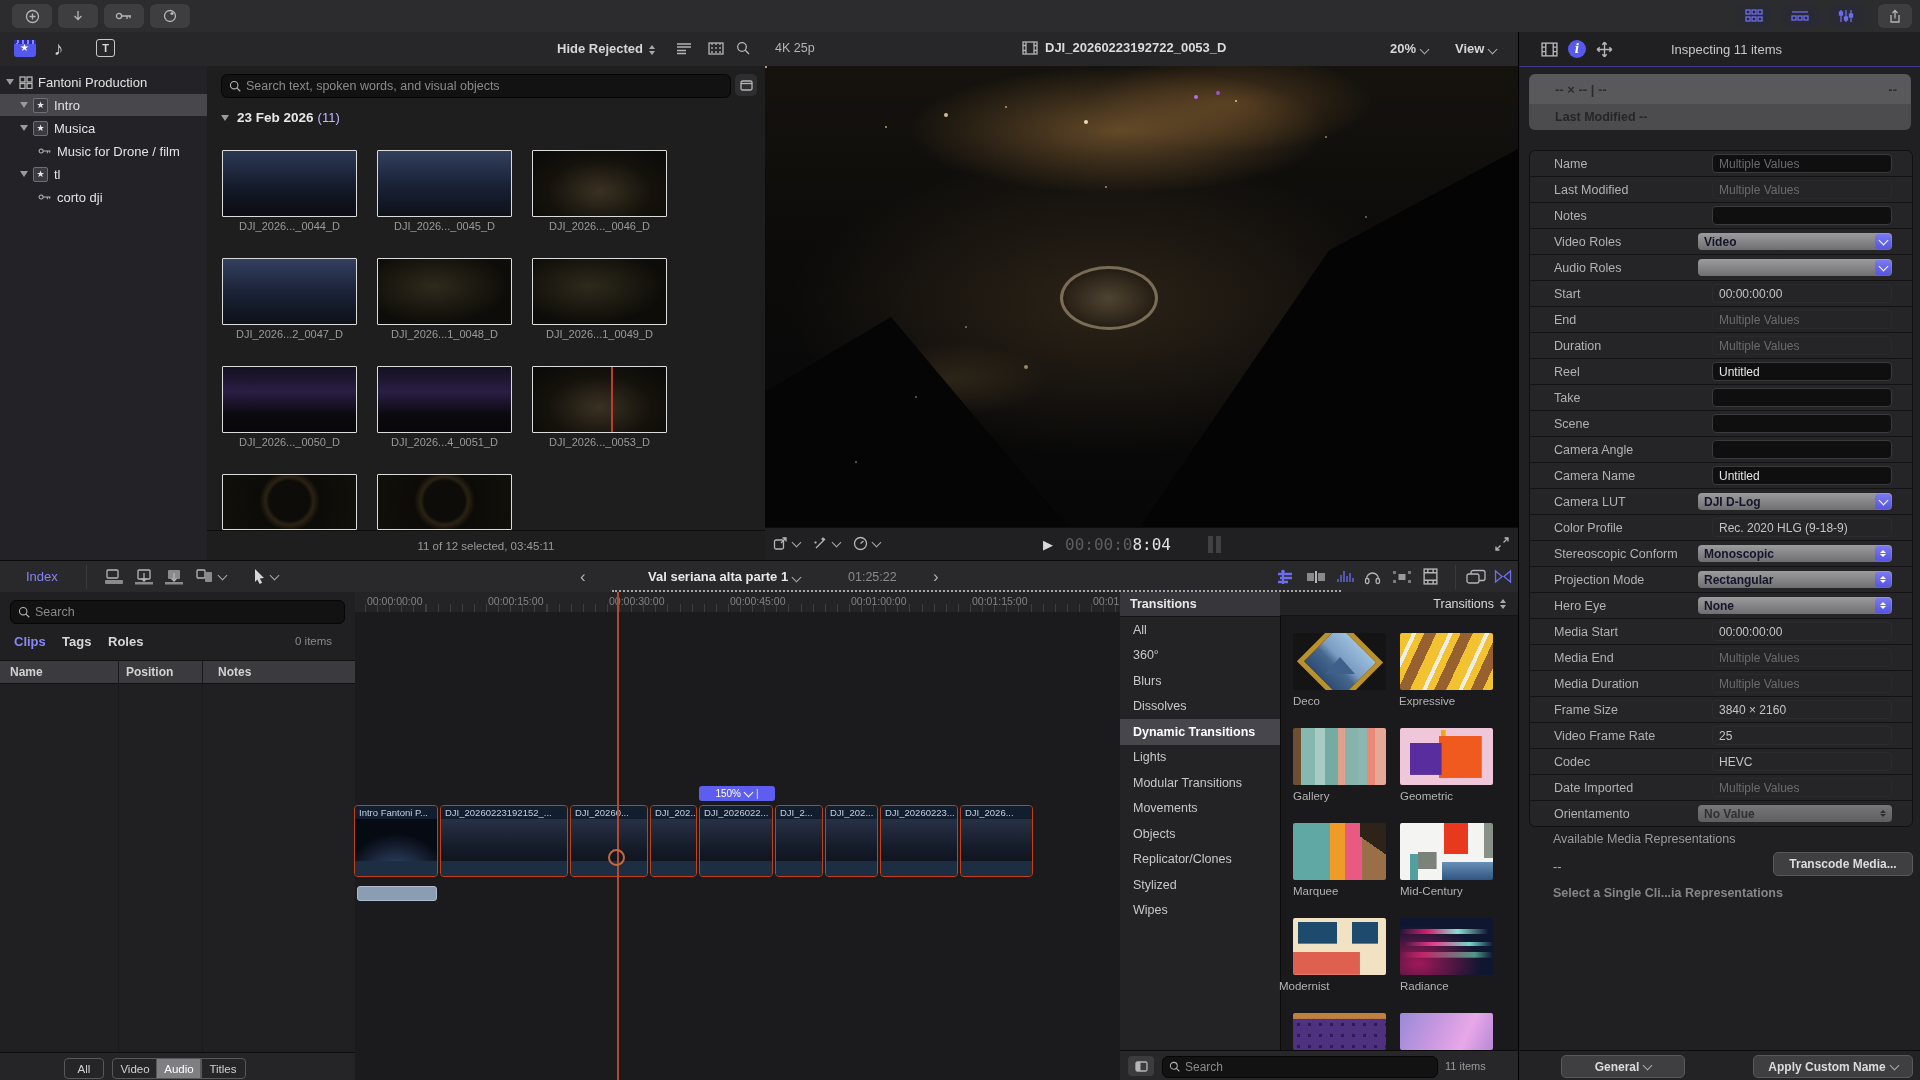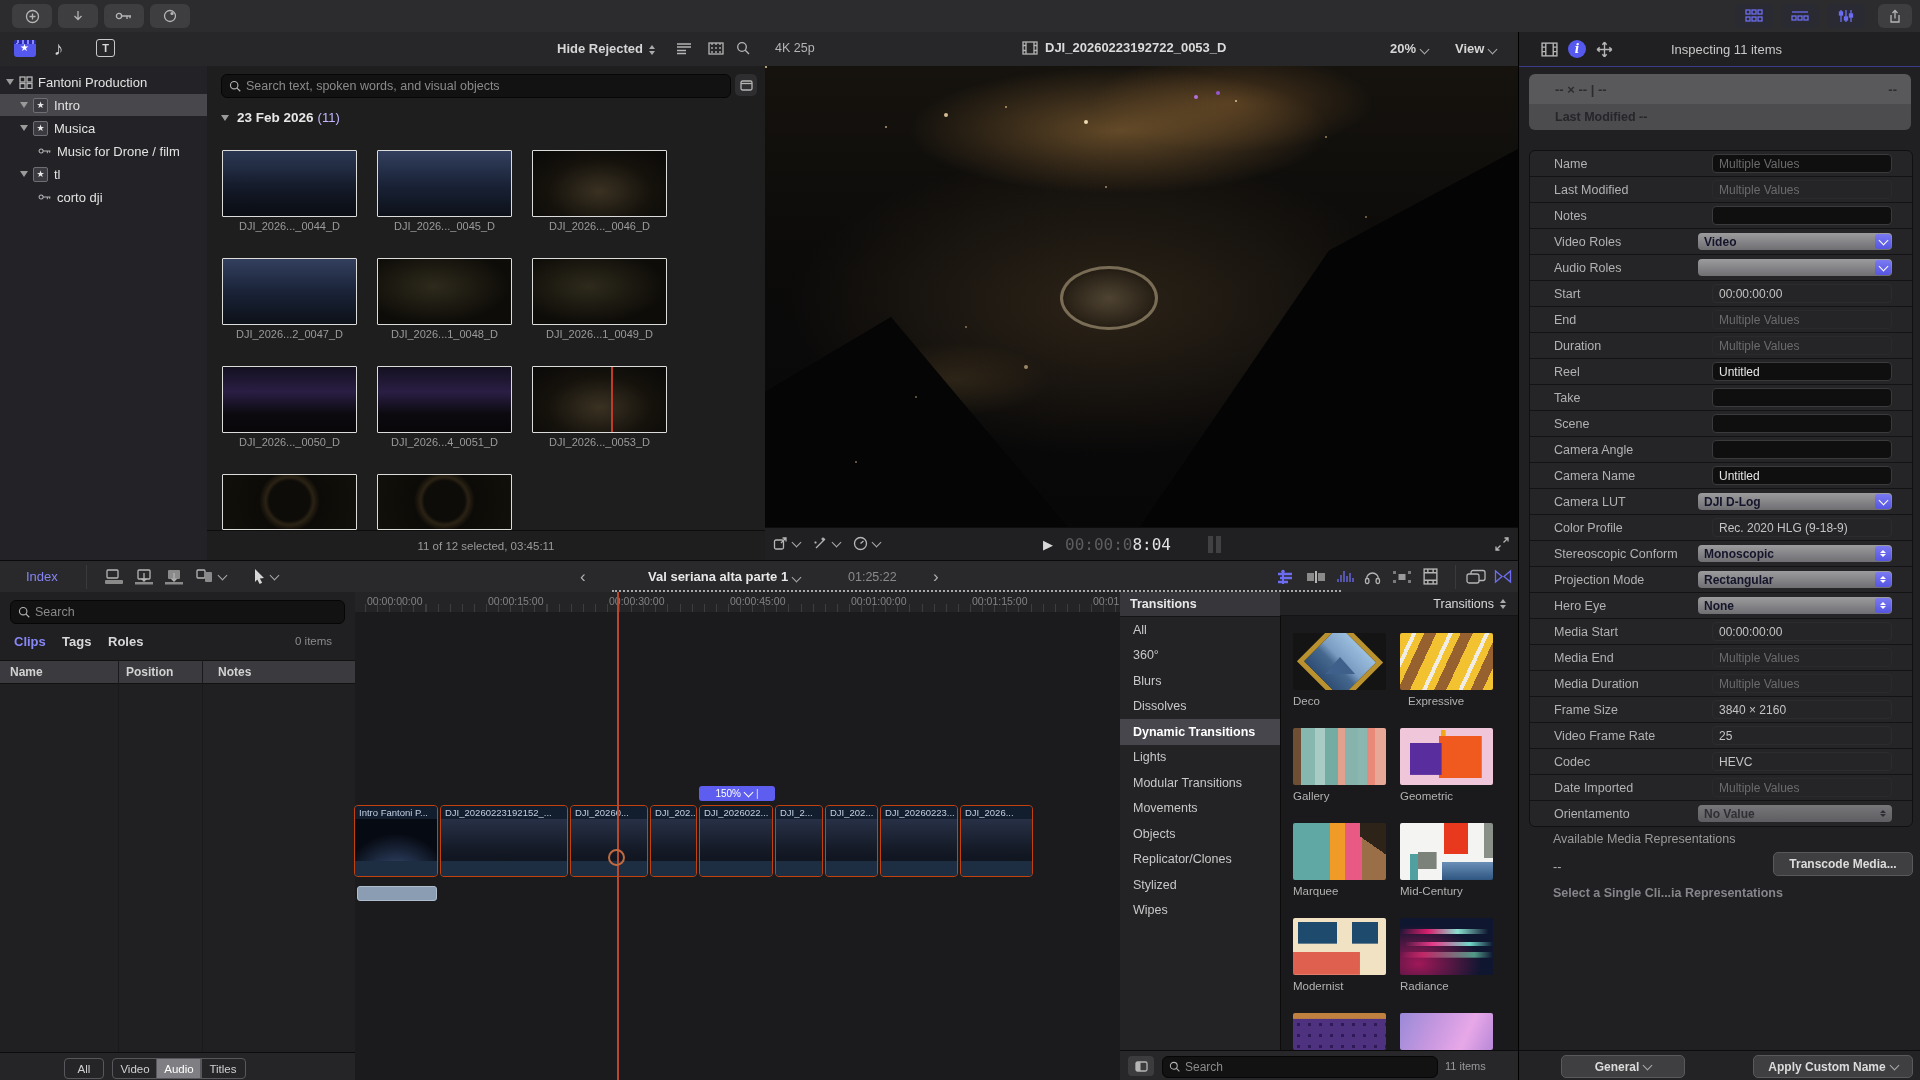--- a/index.html
+++ b/index.html
@@ -781,31 +781,31 @@
     <div class="abs" style="left:160px;top:0;width:238px;height:24px;background:#232326;border-bottom:1px solid #141416;display:flex;align-items:center;justify-content:flex-end;padding-right:12px;box-sizing:border-box">
       <span style="font-size:12.5px;color:#d8d8d8">Transitions</span>
         <span class="chevud">
           <i class="u"></i>
           <i class="d"></i>
         </span>
     </div>
     <div class="trthumb th-deco" style="left:173px;top:41px"></div>
     <div class="trlab" style="left:173px;top:103px">Deco</div>
     <div class="trthumb th-expr" style="left:280px;top:41px"></div>
-    <div class="trlab" style="left:288px;top:103px">Expressive</div>
+    <div class="trlab" style="left:279px;top:103px">Expressive</div>
     <div class="trthumb th-gall" style="left:173px;top:136px"></div>
     <div class="trlab" style="left:173px;top:198px">Gallery</div>
     <div class="trthumb th-geo" style="left:280px;top:136px"></div>
     <div class="trlab" style="left:280px;top:198px">Geometric</div>
     <div class="trthumb th-marq" style="left:173px;top:231px"></div>
     <div class="trlab" style="left:173px;top:293px">Marquee</div>
     <div class="trthumb th-mid" style="left:280px;top:231px"></div>
     <div class="trlab" style="left:280px;top:293px">Mid-Century</div>
     <div class="trthumb th-mod" style="left:173px;top:326px"></div>
-    <div class="trlab" style="left:173px;top:388px">Modernist</div>
+    <div class="trlab" style="left:159px;top:388px">Modernist</div>
     <div class="trthumb th-rad" style="left:280px;top:326px"></div>
     <div class="trlab" style="left:280px;top:388px">Radiance</div>
     <div class="trthumb th-pat" style="left:173px;top:421px;height:37px"></div>
     <div class="trthumb th-grad" style="left:280px;top:421px;height:37px"></div>
   </div>
 
   <div class="bbar" style="left:1120px;top:1050px;width:398px;height:30px">
     <div class="abs" style="left:8px;top:5px;width:26px;height:20px;background:#3c3c3f;border-radius:4px;display:flex;align-items:center;justify-content:center">
       <svg width="13" height="11" viewBox="0 0 13 11" class="icn">
           <rect x="1" y="1" width="11" height="9" rx="1.5"></rect>

